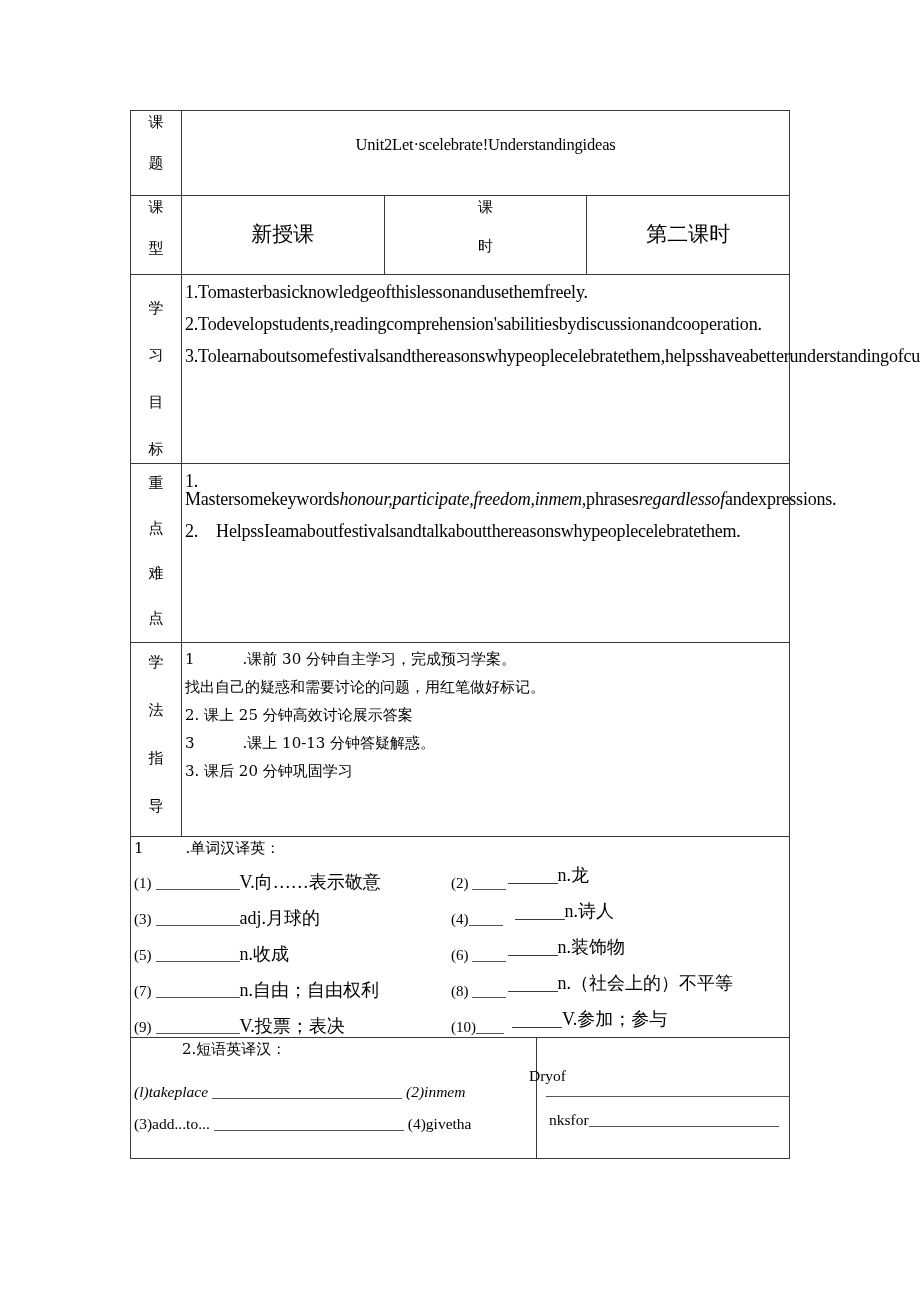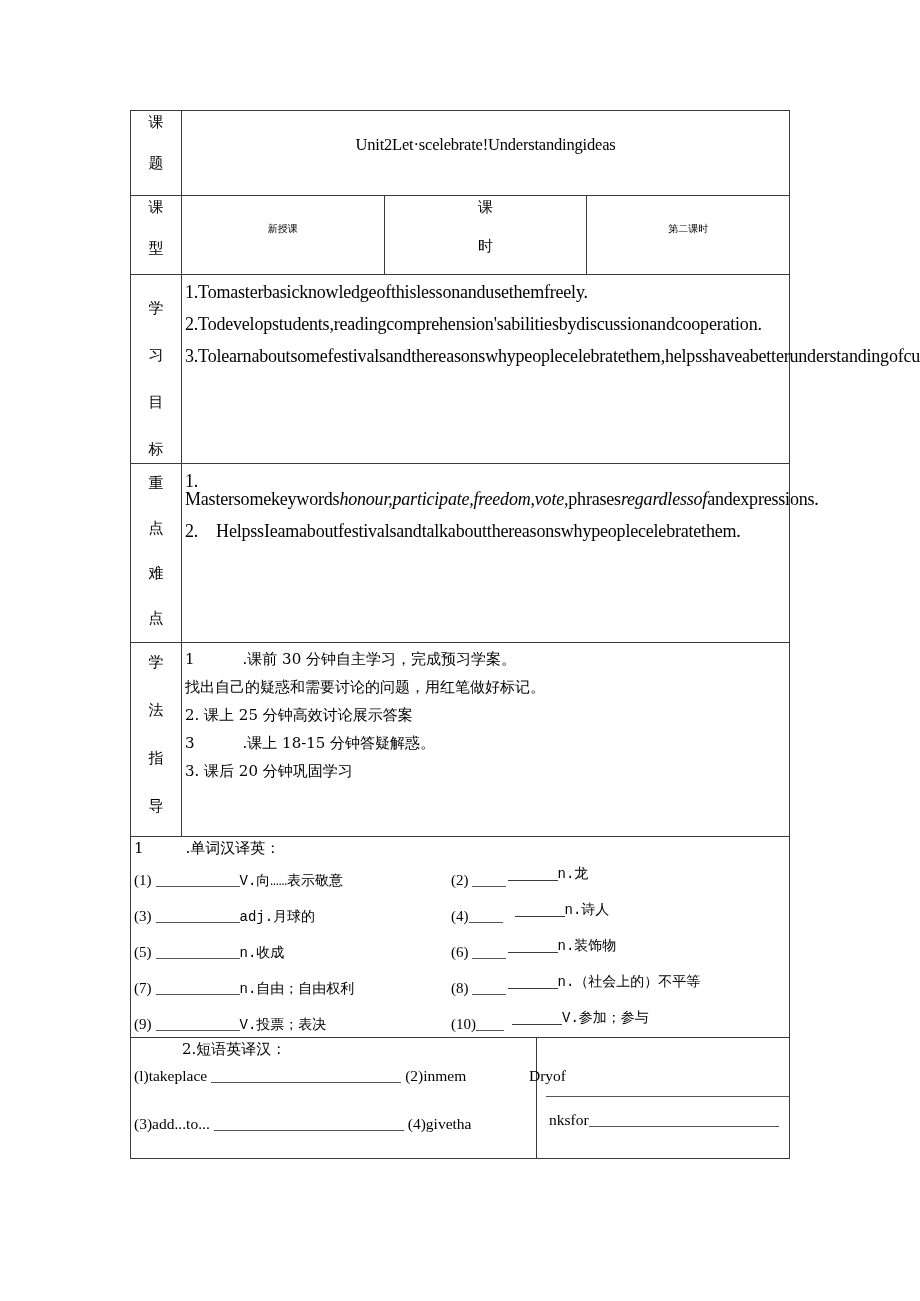--- a/index.html
+++ b/index.html
@@ -82,21 +82,21 @@
   }
 
   
   .type-cell {
     height: 70px;
     text-align: center;
   }
   .type-cell .cn {
     display: block;
     padding-top: 28px;
-    font-size: 10px;
+    font-size: 21px;
   }
 
   
   .para {
     display: block;
     margin: 0 0 14px 0;
   }
   .para:last-child { margin-bottom: 0; }
 
   
@@ -135,22 +135,22 @@
     vertical-align: -2px;
   }
   .blank-m {
     display: inline-block;
     width: 50px;
     border-bottom: 1px solid #3a3a3a;
     margin: 0 0 0 2px;
     vertical-align: 4px;
   }
   .def {
-    font-family: Liberation Mono, monospace;
-    font-size: 14px;
+    font-family: Liberation Serif, serif;
+    font-size: 18px;
     text-align: center;
   }
   .def-up { position: relative; top: -7px; }
 
   
   .phrase-wrap {
     position: relative;
     height: 120px;
   }
   .phrase-head {
@@ -254,21 +254,21 @@
 
   <tr>
     <td class="vlabel" style="height:170px;">
       <span class="ch" style="margin-top:8px;">重</span>
       <span class="ch" style="margin-top:30px;">点</span>
       <span class="ch" style="margin-top:30px;">难</span>
       <span class="ch" style="margin-top:30px;">点</span>
     </td>
     <td class="cell" colspan="3">
       <div class="en para" style="margin-top:4px;">
-        <span>1.</span><span style="display:inline-block;width:18px;"></span><span>Mastersomekeywords</span><span class="ital">honour,participate,freedom,vote,</span><span>phrases</span><span class="ital">regardlessof</span><span>andexpressions.</span>
+        <span>1.</span><span style="display:inline-block;width:18px;"></span><span>Mastersomekeywords</span><span class="ital">honour,participate,freedom,inmem,</span><span>phrases</span><span class="ital">regardlessof</span><span>andexpressions.</span>
       </div>
       <div class="en para">
         <span>2.</span><span style="display:inline-block;width:18px;"></span><span>HelpssIeamaboutfestivalsandtalkaboutthereasonswhypeoplecelebratethem.</span>
       </div>
     </td>
   </tr>
 
   <tr>
     <td class="vlabel" style="height:185px;">
       <span class="ch" style="margin-top:8px;">学</span>
@@ -280,21 +280,21 @@
       <div class="mixed para" style="margin-top:5px;margin-bottom:13px;">
         <span>1</span><span style="display:inline-block;width:48px;"></span><span>.课前 30 分钟自主学习，完成预习学案。</span>
       </div>
       <div class="mixed para" style="margin-bottom:13px;">
         <span>找出自己的疑惑和需要讨论的问题，用红笔做好标记。</span>
       </div>
       <div class="mixed para" style="margin-bottom:13px;">
         <span>2. 课上 25 分钟高效讨论展示答案</span>
       </div>
       <div class="mixed para" style="margin-bottom:13px;">
-        <span>3</span><span style="display:inline-block;width:48px;"></span><span>.课上 18-15 分钟答疑解惑。</span>
+        <span>3</span><span style="display:inline-block;width:48px;"></span><span>.课上 10-13 分钟答疑解惑。</span>
       </div>
       <div class="mixed para">
         <span>3. 课后 20 分钟巩固学习</span>
       </div>
     </td>
   </tr>
 
 
   <tr>
     <td colspan="4">
@@ -341,21 +341,21 @@
   </tr>
 
   <tr>
     <td colspan="4">
       <div class="phrase-wrap">
 
         <div class="split-col"></div>
 
         <div class="phrase-head mixed">2.短语英译汉：</div>
 
-        <div class="phrase-row" style="left:3px; top:30px;">
+        <div class="phrase-row" style="left:3px; top:46px;font-style:italic;">
           <span>(l)takeplace</span><span class="blank-xl"></span><span>(2)inmem</span>
         </div>
         <div class="phrase-row" style="left:3px; top:78px;">
           <span>(3)add...to...</span><span class="blank-xl"></span><span>(4)givetha</span>
         </div>
 
         <div class="right-frag" style="left:398px; top:30px;">Dryof</div>
         <div class="underline-wide" style="left:415px; top:58px; width:243px;"></div>
 
         <div class="right-frag" style="left:418px; top:74px;"><span>nksfor</span><span class="blank-r" style="width:190px;"></span></div>

